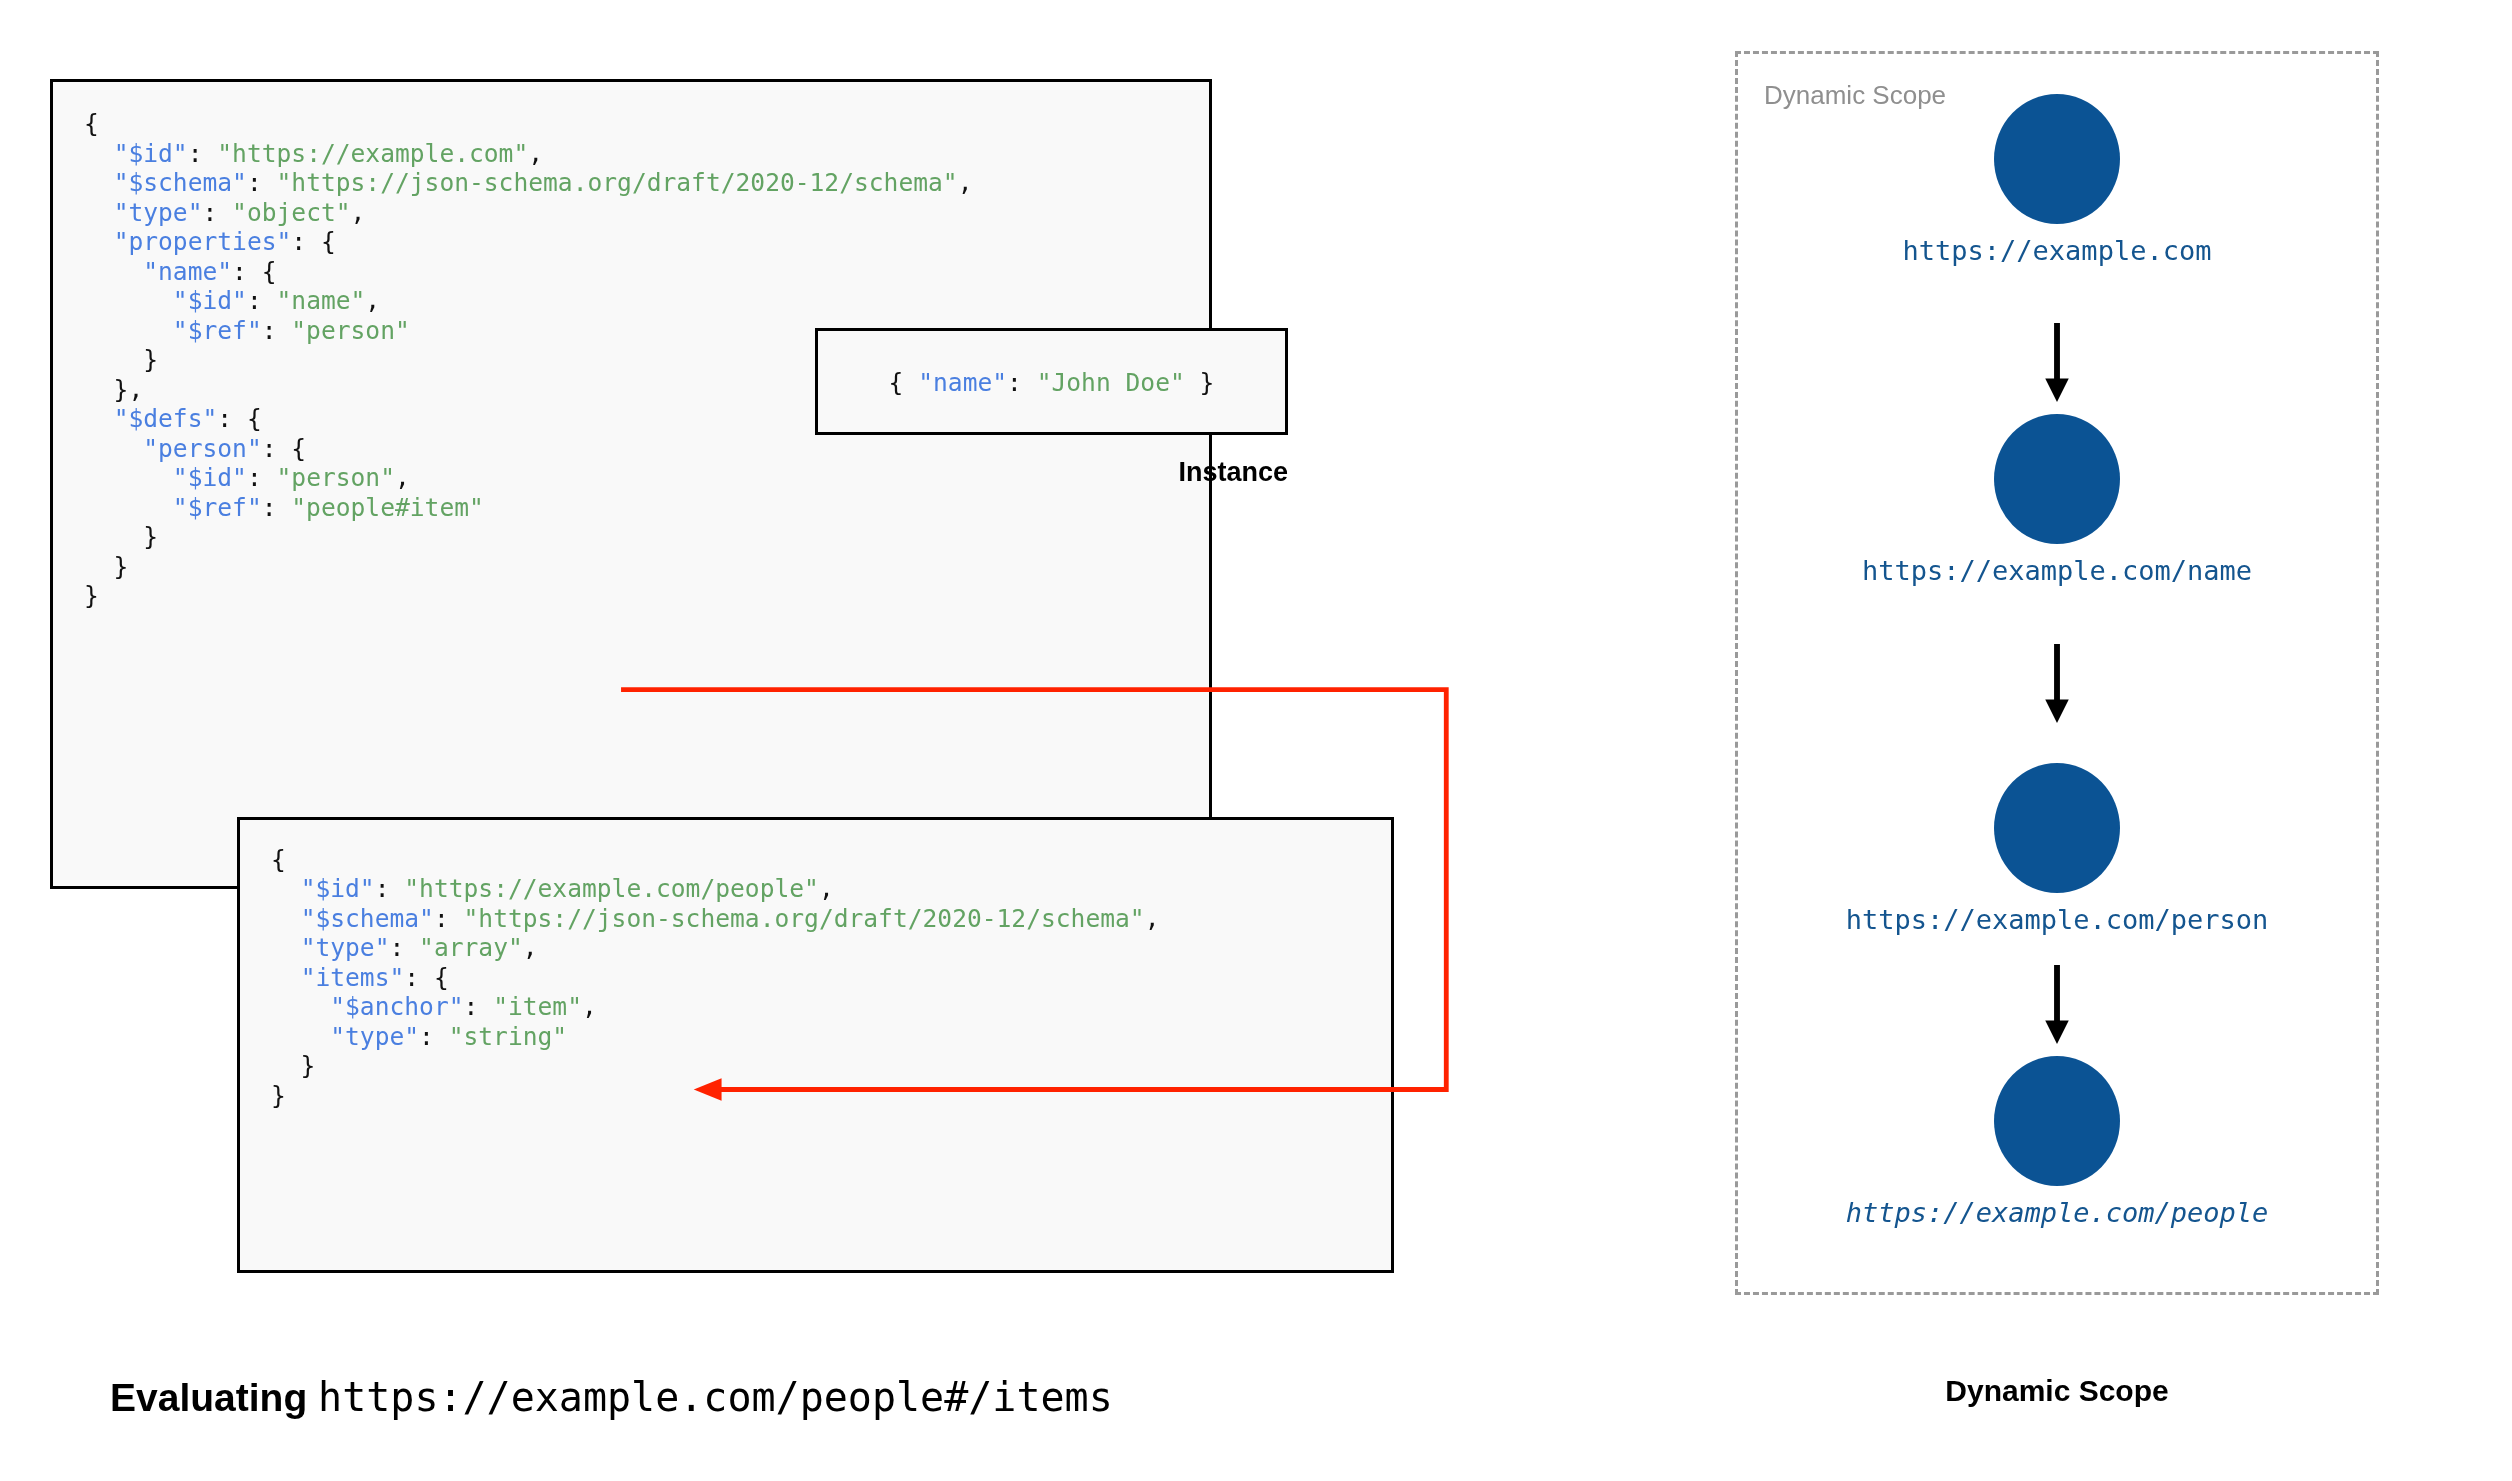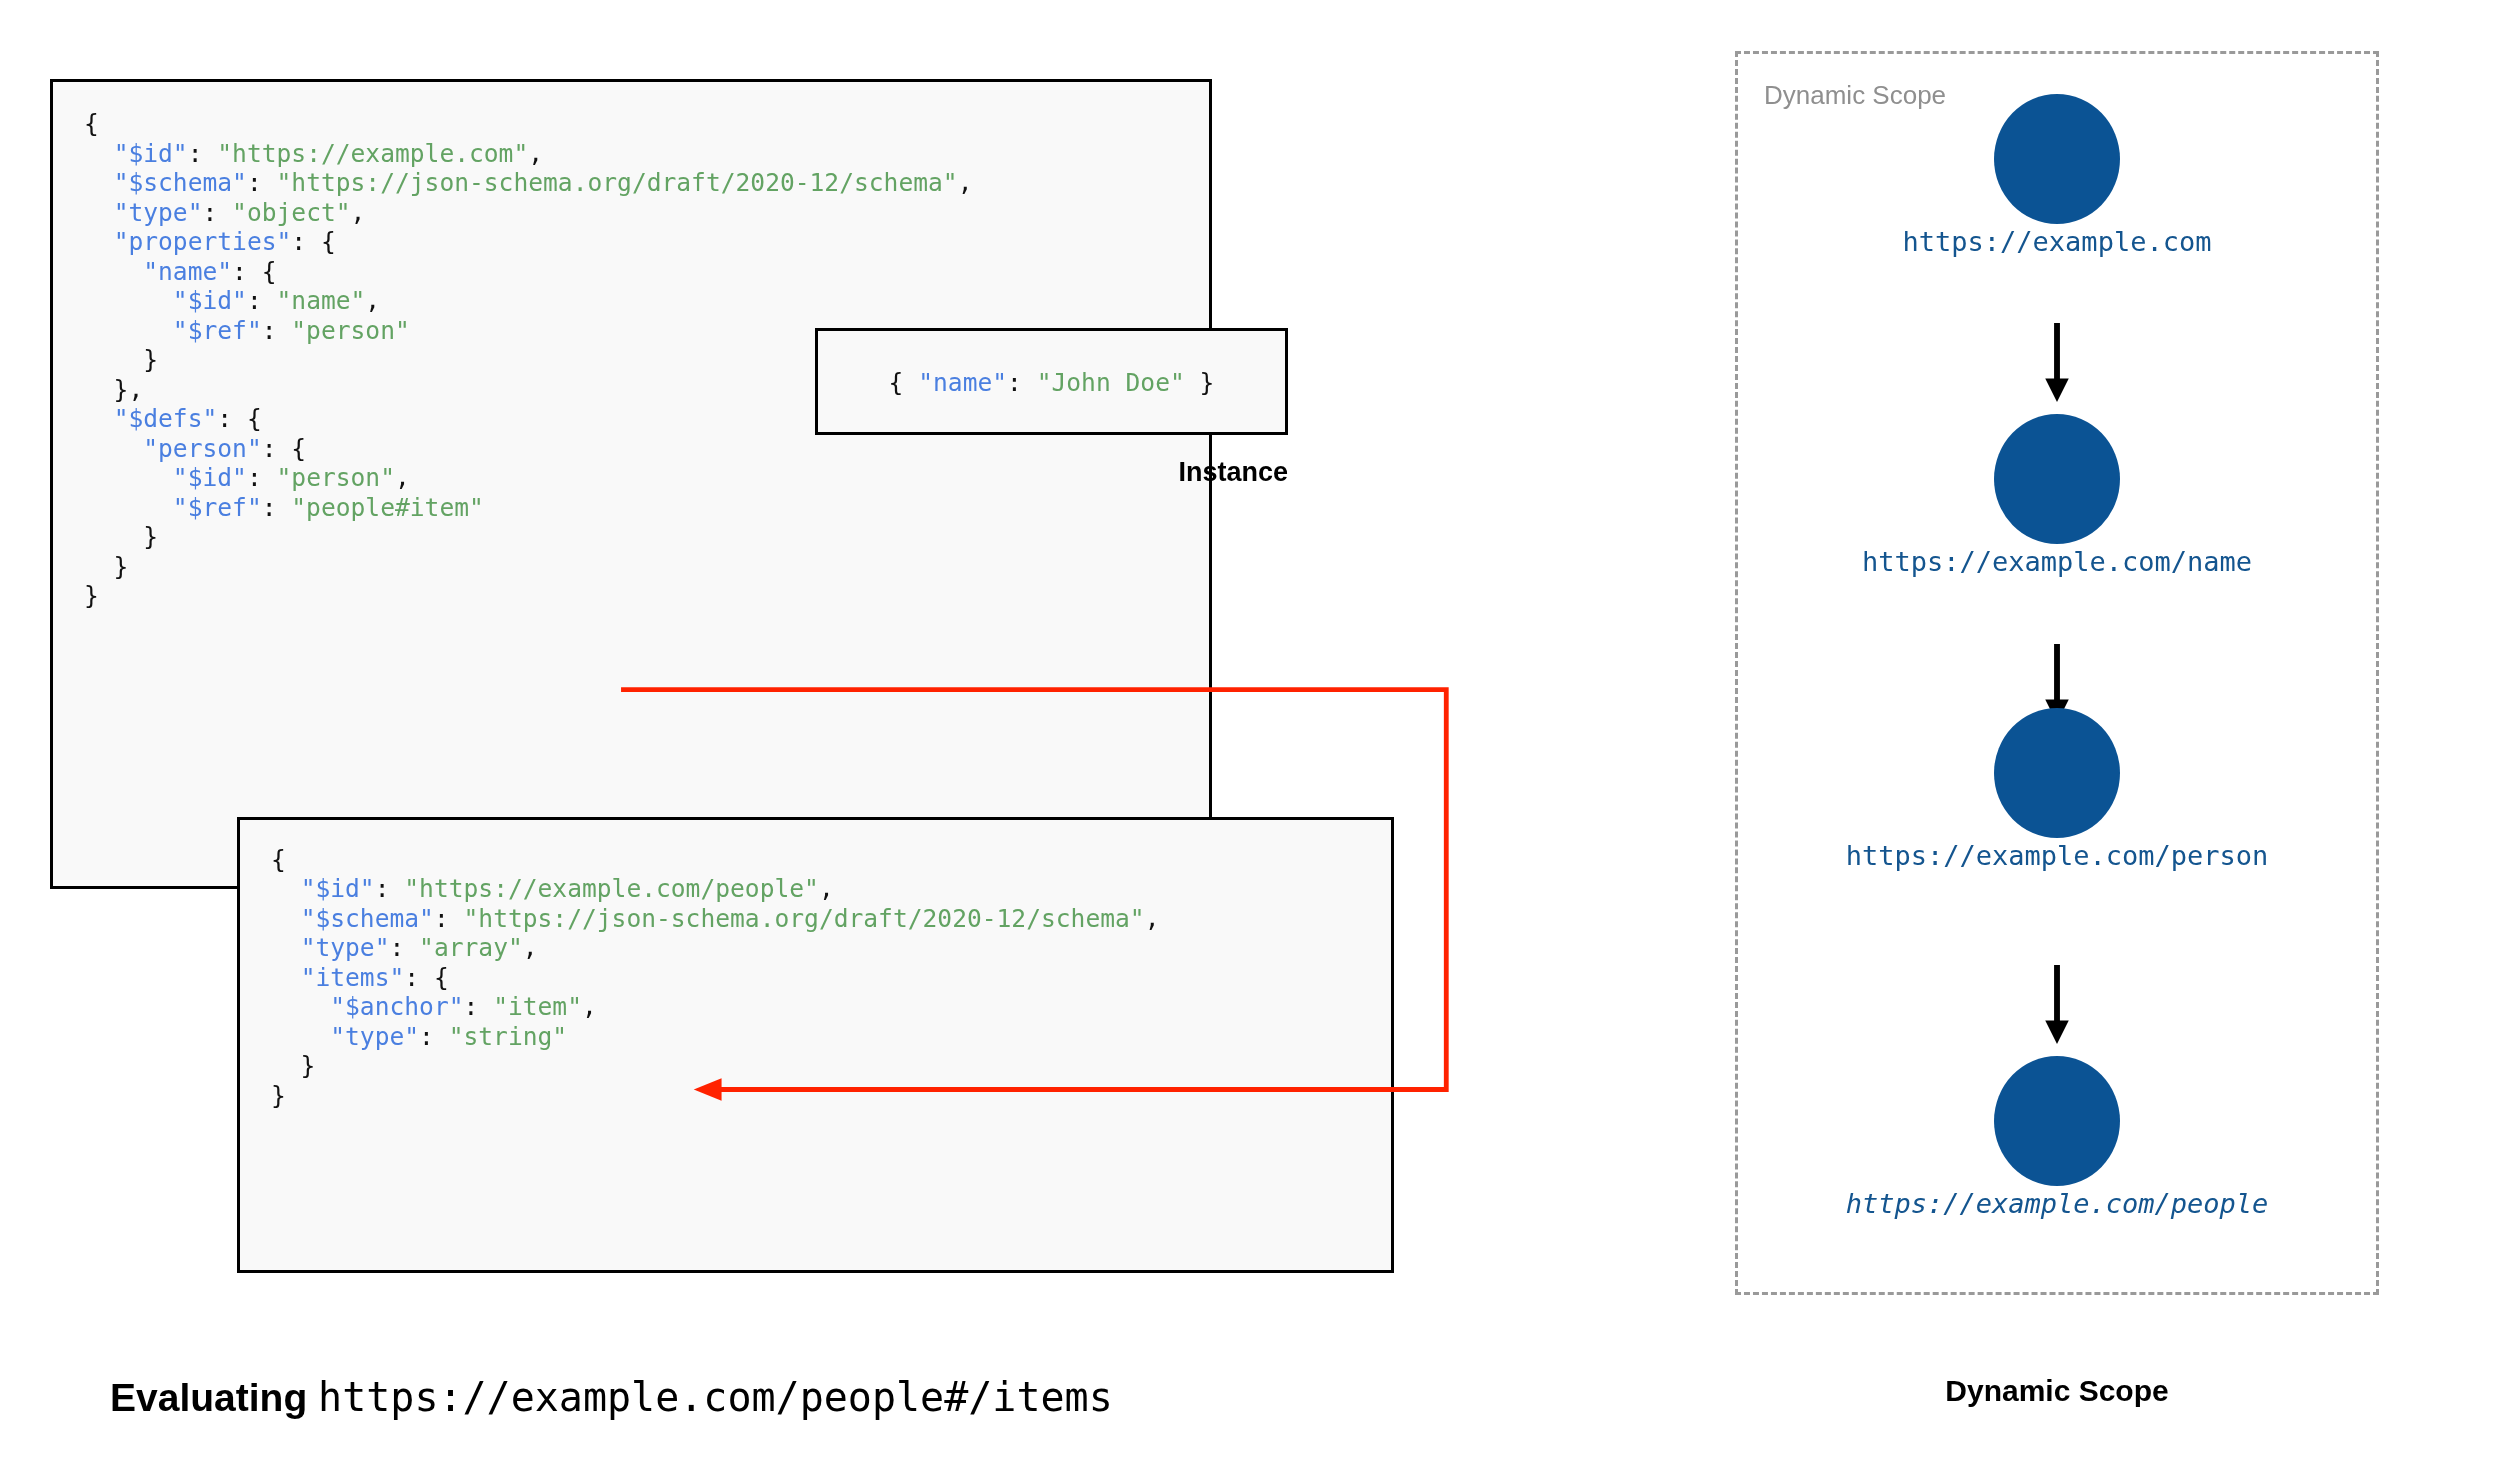--- a/index.html
+++ b/index.html
@@ -116,21 +116,21 @@
   .scope-circle {
     width: 126px; height: 130px;
     border-radius: 50%;
     background: #0b5394;
     margin: 0 auto;
   }
   .scope-url {
     font-family: "DejaVu Sans Mono", "Liberation Mono", monospace;
     font-size: 27px;
     color: #14558f;
-    margin-top: 2px;
+    margin-top: 11px;
     white-space: pre;
   }
   .scope-arrow {
     position: absolute;
     left: 1735px;
     width: 644px;
     text-align: center;
   }
   .scope-arrow svg { display: inline-block; }
 
@@ -228,21 +228,21 @@
     <div class="scope-circle"></div>
     <div class="scope-url">https://example.com/name</div>
   </div>
   <div class="scope-arrow" style="top:644px;">
     <svg width="32" height="80" viewBox="0 0 60 150" xmlns="http://www.w3.org/2000/svg">
       <line x1="30" y1="0" x2="30" y2="112" stroke="#000" stroke-width="11"></line>
       <polygon points="30,148 8,104 52,104" fill="#000"></polygon>
     </svg>
   </div>
 
-  <div class="scope-node" style="top:708px;">
+  <div class="scope-node" style="top:763px;">
     <div class="scope-circle"></div>
     <div class="scope-url">https://example.com/person</div>
   </div>
   <div class="scope-arrow" style="top:965px;">
     <svg width="32" height="80" viewBox="0 0 60 150" xmlns="http://www.w3.org/2000/svg">
       <line x1="30" y1="0" x2="30" y2="112" stroke="#000" stroke-width="11"></line>
       <polygon points="30,148 8,104 52,104" fill="#000"></polygon>
     </svg>
   </div>
 

